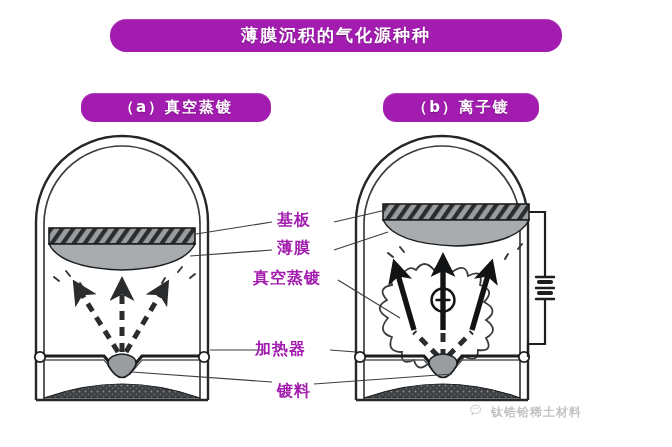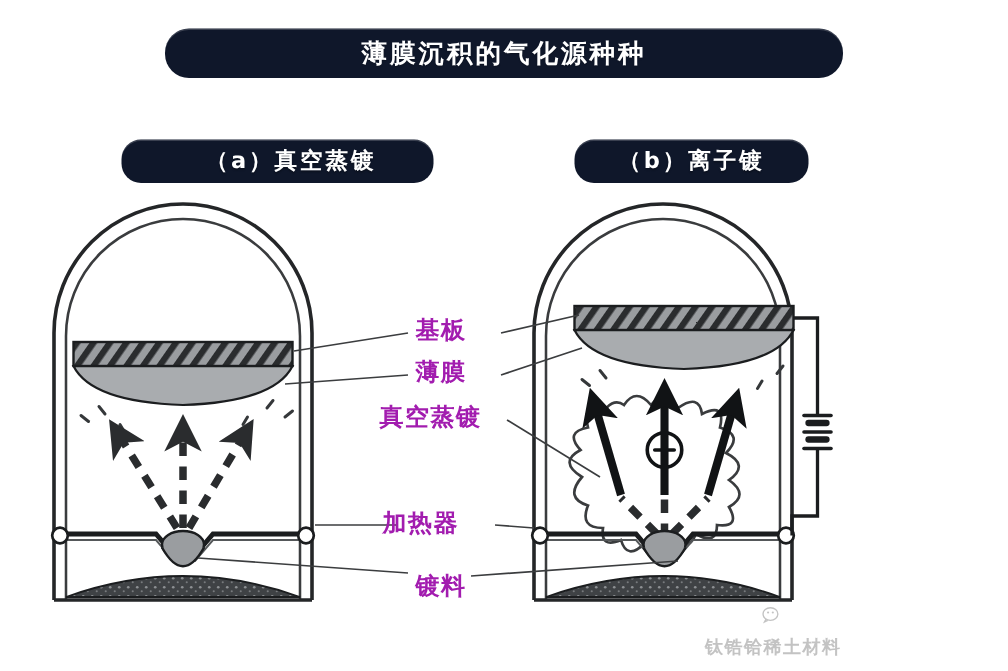--- a/index.html
+++ b/index.html
@@ -8,36 +8,36 @@
     background:#ffffff;
     font-family:"DejaVu Sans","Liberation Sans",sans-serif;
     position:relative;
   }
   #stage{position:absolute;inset:0;width:672px;height:447px;}
   svg#art{position:absolute;left:0;top:0;width:672px;height:447px;}
 
   
   .banner{
     position:absolute;
-    background:#0f172a;
+    background:#a21caf;
     border-radius:14px;
     color:#ffffff;
     display:flex;align-items:center;justify-content:center;
     letter-spacing:2px;
     text-shadow:0 1px 1px rgba(0,0,0,.25);
     box-shadow:inset 0 1px 0 rgba(255,255,255,.18);
   }
   #title-banner{
     left:110px;top:19px;width:452px;height:33px;
     font-size:17px;font-weight:700;
     border-radius:16px;
   }
   #subtitle-a{
     left:81px;top:93px;width:190px;height:29px;
-    font-size:15px;font-weight:700;border-radius:13px;padding-left:18px;
+    font-size:15px;font-weight:700;border-radius:13px;
   }
   #subtitle-b{
     left:383px;top:93px;width:156px;height:29px;
     font-size:15px;font-weight:700;border-radius:13px;
   }
 
   
   .clabel{
     position:absolute;
     color:#a21caf;
@@ -49,23 +49,22 @@
   }
   #lbl-jiban{left:277px;top:212px;}
   #lbl-bomo{left:277px;top:240px;text-align:right;}
   #lbl-dlzt{left:253px;top:270px;}
   #lbl-jrq{left:255px;top:341px;}
   #lbl-dl{left:277px;top:383px;}
 
   
   #watermark{
     position:absolute;left:470px;top:404px;
-    display:flex;align-items:center;gap:6px;
+    display:flex;gap:6px;
     opacity:.40;
-    flex-direction:column;
   }
   #watermark .wm-text{
     font-size:12px;color:#6a6a6a;letter-spacing:1px;
     font-weight:700;
     filter:blur(.15px);
   }
   #watermark .wm-logo{
     width:15px;height:13px;
   }
 </style>

